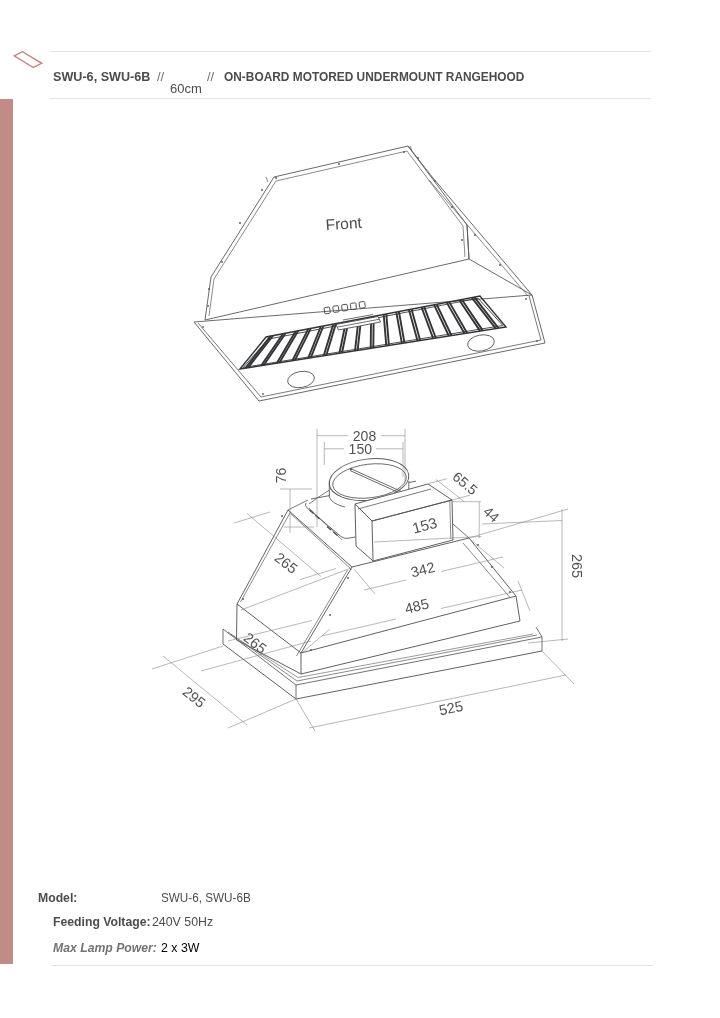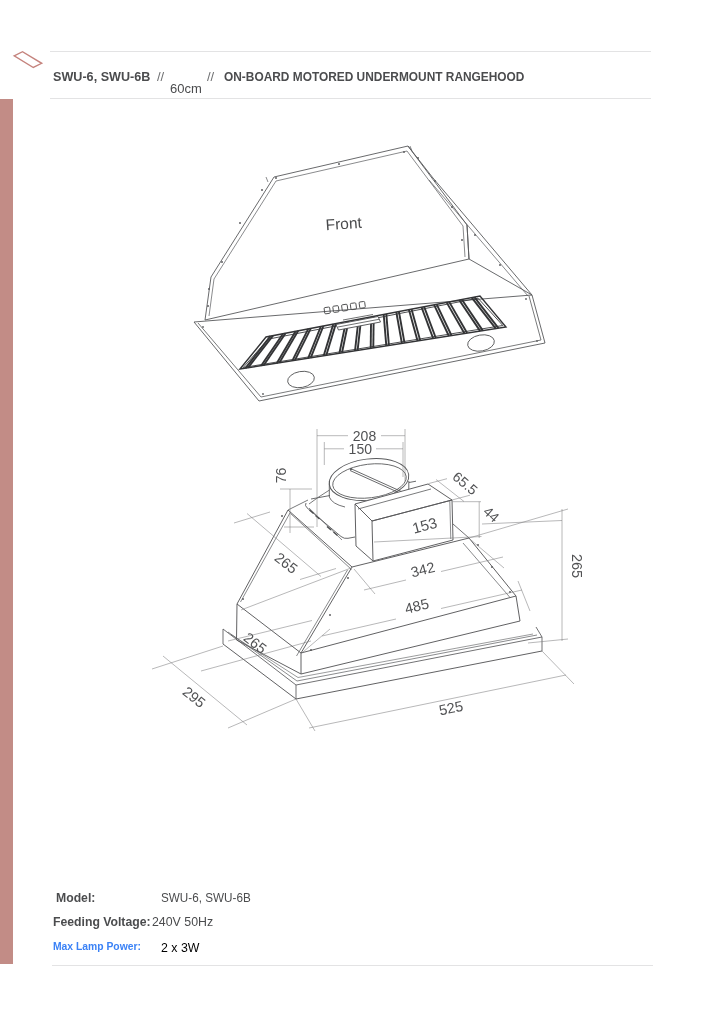--- a/index.html
+++ b/index.html
@@ -290,22 +290,22 @@
 </g>
 
 <g>
 <line x1="296.0" y1="699.0" x2="315.0" y2="731.0" stroke="#7c7d7f" stroke-width="0.55"></line>
 <line x1="542.0" y1="651.0" x2="574.0" y2="684.0" stroke="#7c7d7f" stroke-width="0.55"></line>
 <line x1="309.0" y1="728.0" x2="566.0" y2="675.0" stroke="#7c7d7f" stroke-width="0.55"></line>
 <text x="452.0" y="713.0" transform="rotate(-12 452.0 713.0)" font-size="14.5" fill="#515254" text-anchor="middle" font-weight="normal" letter-spacing="0" font-family="Liberation Sans, sans-serif">525</text>
 </g>
 </svg>
 
-<div style="position:absolute;left:56px;top:890px;font-size:13px;color:#4b4c4e;"><b style="display:inline-block;transform:scaleX(0.94);transform-origin:0 0;">Model:</b></div>
+<div style="position:absolute;left:38px;top:890px;font-size:13px;color:#4b4c4e;"><b style="display:inline-block;transform:scaleX(0.94);transform-origin:0 0;">Model:</b></div>
 <div style="position:absolute;left:161px;top:890px;font-size:13px;color:#4b4c4e;"><span style="display:inline-block;transform:scaleX(0.9);transform-origin:0 0;">SWU-6, SWU-6B</span></div>
 
 <div style="position:absolute;left:53px;top:914px;font-size:13px;color:#4b4c4e;text-align:center;"><b style="display:inline-block;transform:scaleX(0.94);transform-origin:0 0;">Feeding Voltage:</b></div>
 <div style="position:absolute;left:152px;top:914px;font-size:13px;color:#4b4c4e;"><span style="display:inline-block;transform:scaleX(0.95);transform-origin:0 0;">240V 50Hz</span></div>
 
-<div style="position:absolute;left:53px;top:940px;font-size:11px;color:#3b82f6;"><b style="display:inline-block;transform:scaleX(0.94);transform-origin:0 0;">Max Lamp Power:</b></div>
+<div style="position:absolute;left:53px;top:940px;font-size:13px;color:#737373;font-style:italic;"><b style="display:inline-block;transform:scaleX(0.94);transform-origin:0 0;">Max Lamp Power:</b></div>
 <div style="position:absolute;left:161px;top:940px;font-size:13px;color:#000000;"><span style="display:inline-block;transform:scaleX(0.95);transform-origin:0 0;">2 x 3W</span></div>
 
 <div class="hline" style="left:52px;top:965px;width:601px;"></div>
 
 </body></html>

